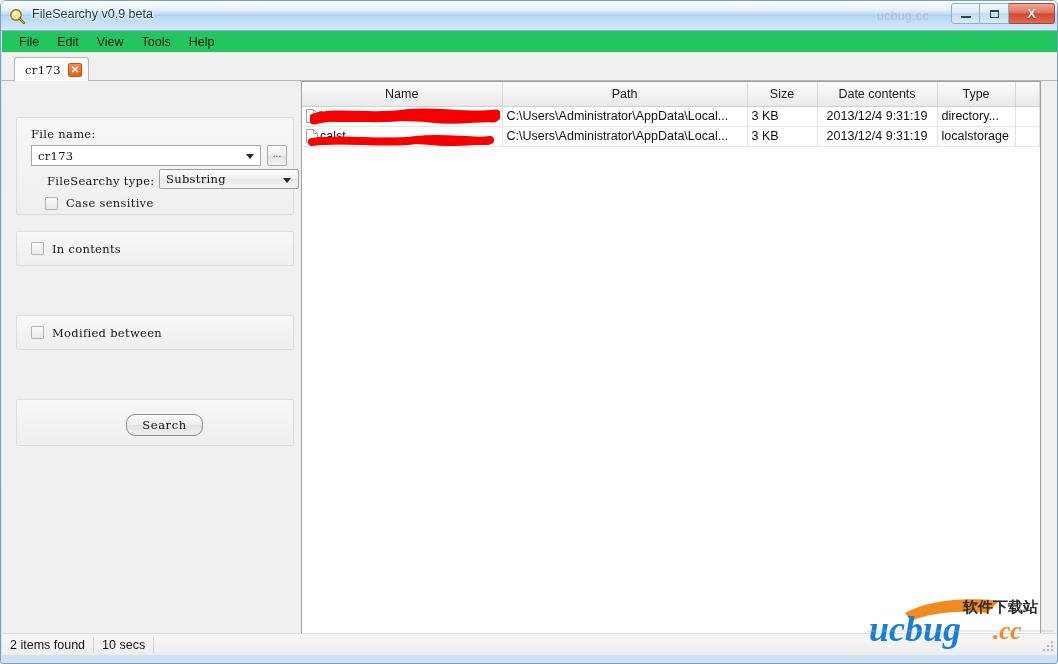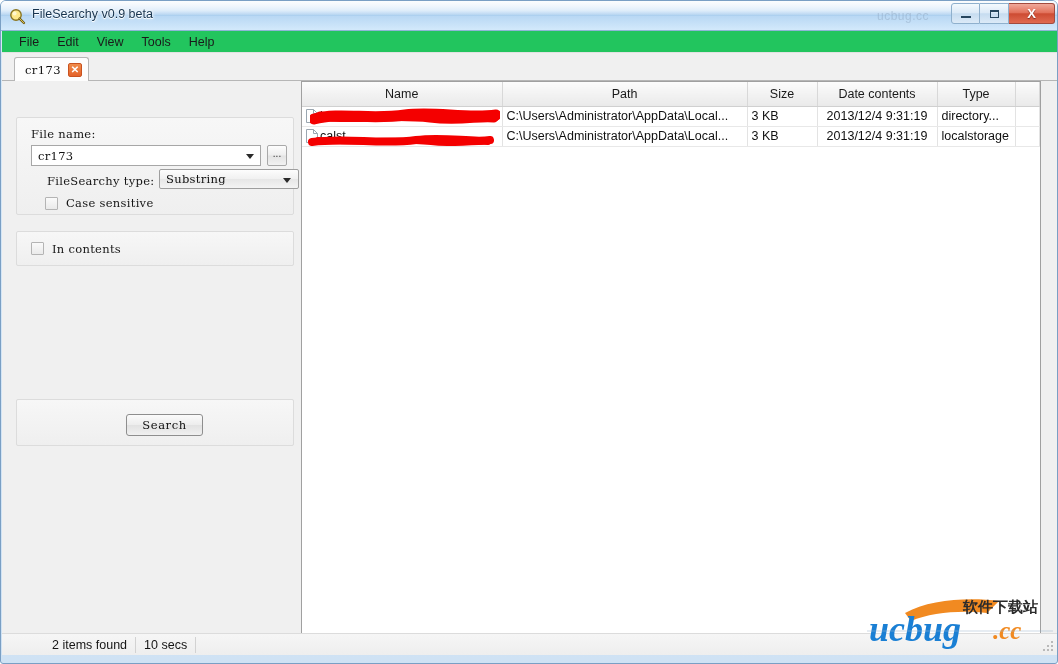--- a/index.html
+++ b/index.html
@@ -265,21 +265,21 @@
     position: absolute; left: 28px; top: 78px;
     display: flex; align-items: center;
   }
 
   #search-btn {
     position: absolute; left: 109px; top: 14px;
     width: 77px; height: 22px;
     box-sizing: border-box;
     background: linear-gradient(to bottom, #fbfbfb 0%, #ededed 48%, #e2e2e2 52%, #f0f0f0 100%);
     border: 1px solid #8e8e8e;
-    border-radius: 3px;
+    border-radius: 9px;
     font-family: "DejaVu Serif", serif;
     font-size: 11.5px; color: #111;
     letter-spacing: .6px;
     display: flex; align-items: center; justify-content: center;
     cursor: pointer;
   }
 
   
   #results-panel {
     position: absolute; left: 299px; top: 50px;
@@ -344,21 +344,20 @@
   }
 
   
   #statusbar {
     position: absolute; left: 0; bottom: 0;
     width: 1056px; height: 22px;
     background: linear-gradient(to bottom, #f6f6f6, #eeeeee);
     border-top: 1px solid #dcdcdc;
     display: flex; align-items: center;
     box-sizing: border-box;
-    padding-left: 42px;
   }
   .status-cell {
     font-size: 12.5px; color: #151515;
     padding: 0 8px;
     height: 16px; line-height: 16px;
     border-right: 1px solid #d2d2d2;
     white-space: nowrap;
   }
   #status-grip {
     position: absolute; right: 3px; bottom: 2px;
@@ -448,20 +447,26 @@
       </div>
 
       <div class="crit-group" id="group-indirectory">
         <div class="section-row">
           <span class="chk"></span>
           <span class="crit-label">In contents</span>
         </div>
       </div>
 
 
+      <div class="crit-group" id="group-modified">
+        <div class="section-row">
+          <span class="chk"></span>
+          <span class="crit-label">Modified between</span>
+        </div>
+      </div>
 
 
       <div class="crit-group" id="group-search">
         <div id="search-btn">Search</div>
       </div>
     </div>
 
     <div id="results-panel">
       <table id="results-table">
         <colgroup>

